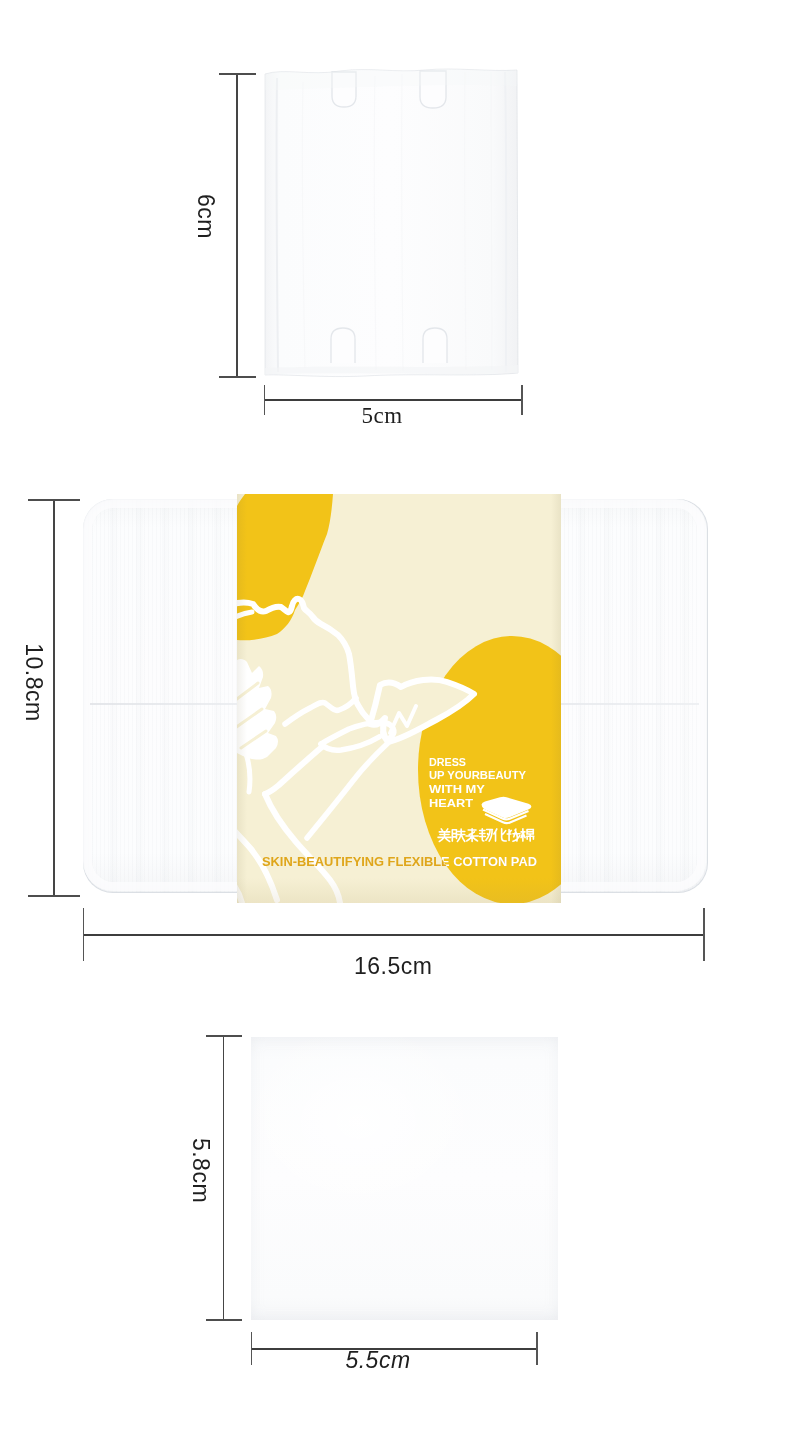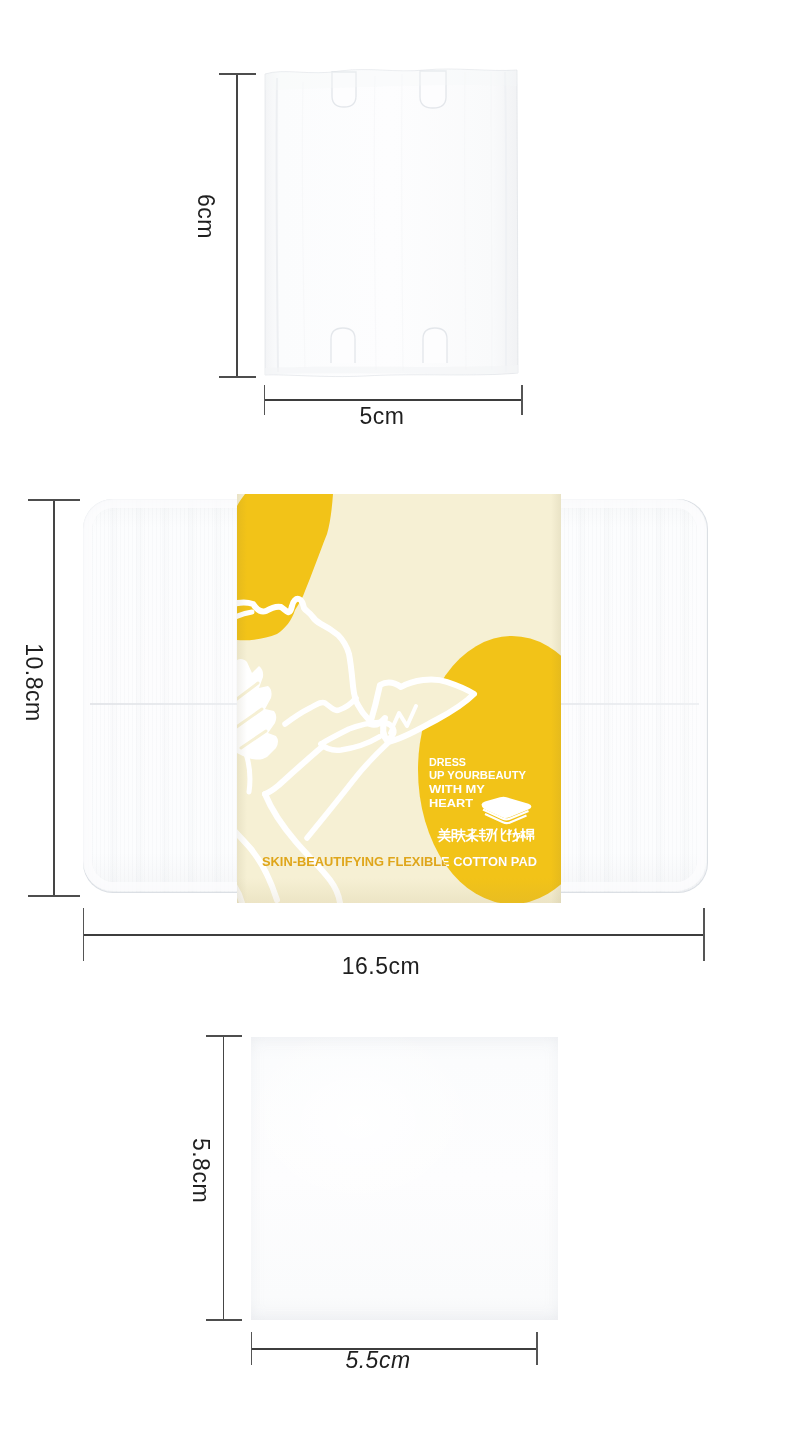--- a/index.html
+++ b/index.html
@@ -57,21 +57,21 @@
   <div class="abs" style="left:219px;top:376px;width:37px;height:2px;background:#4d4d4d;"></div>
 
   <div class="abs dimtext" style="left:159.5px;top:203px;width:90px;text-align:center;transform:rotate(90deg);">6cm</div>
 
   <div class="abs" style="left:264px;top:399px;width:258px;height:1.6px;background:#3d3d3d;"></div>
 
   <div class="abs" style="left:263.5px;top:385px;width:1.5px;height:30px;background:#555;"></div>
 
   <div class="abs" style="left:521px;top:385px;width:1.5px;height:30px;background:#555;"></div>
 
-  <div class="abs dimtext" style="left:337px;top:403px;width:90px;text-align:center;">5cm</div>
+  <div class="abs dimtext" style="left:337px;top:403px;width:90px;text-align:center;font-family:Liberation Serif, serif;">5cm</div>
 
   <div class="abs" style="left:83px;top:499px;width:623px;height:392px;border-radius:30px;
        background:
          repeating-linear-gradient(90deg, rgba(196,201,208,0.08) 0px, rgba(196,201,208,0.08) 1px, rgba(255,255,255,0) 1.5px, rgba(255,255,255,0) 4px),
          repeating-linear-gradient(90deg, rgba(200,205,212,0.06) 0px, rgba(200,205,212,0.06) 3px, rgba(255,255,255,0) 10px, rgba(255,255,255,0) 26px),
          linear-gradient(180deg,#f7f8f9 0%,#fcfdfe 7%,#fdfdfe 45%,#fcfdfe 90%,#f5f6f8 100%);
        border:1px solid rgba(214,218,224,0.85); box-shadow: inset 0 0 12px rgba(175,180,190,0.12);"></div>
 
   <div class="abs" style="left:83px;top:499px;width:623px;height:392px;border-radius:30px;box-shadow: inset 0 0 0 9px rgba(253,253,254,0.8);"></div>
 
@@ -194,21 +194,21 @@
   <div class="abs" style="left:28px;top:895px;width:52px;height:2px;background:#4d4d4d;"></div>
 
   <div class="abs dimtext" style="left:-12.5px;top:669px;width:90px;text-align:center;transform:rotate(90deg);">10.8cm</div>
 
   <div class="abs" style="left:83px;top:934px;width:621px;height:1.6px;background:#3d3d3d;"></div>
 
   <div class="abs" style="left:82.5px;top:908px;width:1.5px;height:53px;background:#555;"></div>
 
   <div class="abs" style="left:703px;top:908px;width:1.5px;height:53px;background:#555;"></div>
 
-  <div class="abs dimtext" style="left:336px;top:953px;width:90px;text-align:center;">16.5cm</div>
+  <div class="abs dimtext" style="left:354px;top:953px;width:90px;">16.5cm</div>
 
   <div class="abs" style="left:251px;top:1037px;width:307px;height:283px;
        background:
          radial-gradient(ellipse 60% 50% at 35% 30%, rgba(255,255,255,0.9), rgba(255,255,255,0) 70%),
          linear-gradient(180deg,#f7f8fa 0%,#fbfcfd 8%,#fdfdfe 50%,#fafbfc 92%,#f5f6f8 100%);
        box-shadow: inset 0 0 14px rgba(175,180,190,0.15);"></div>
 
   <div class="abs" style="left:222.8px;top:1036px;width:1.5px;height:284px;background:#454545;"></div>
 
   <div class="abs" style="left:206px;top:1035px;width:36px;height:2px;background:#4d4d4d;"></div>

